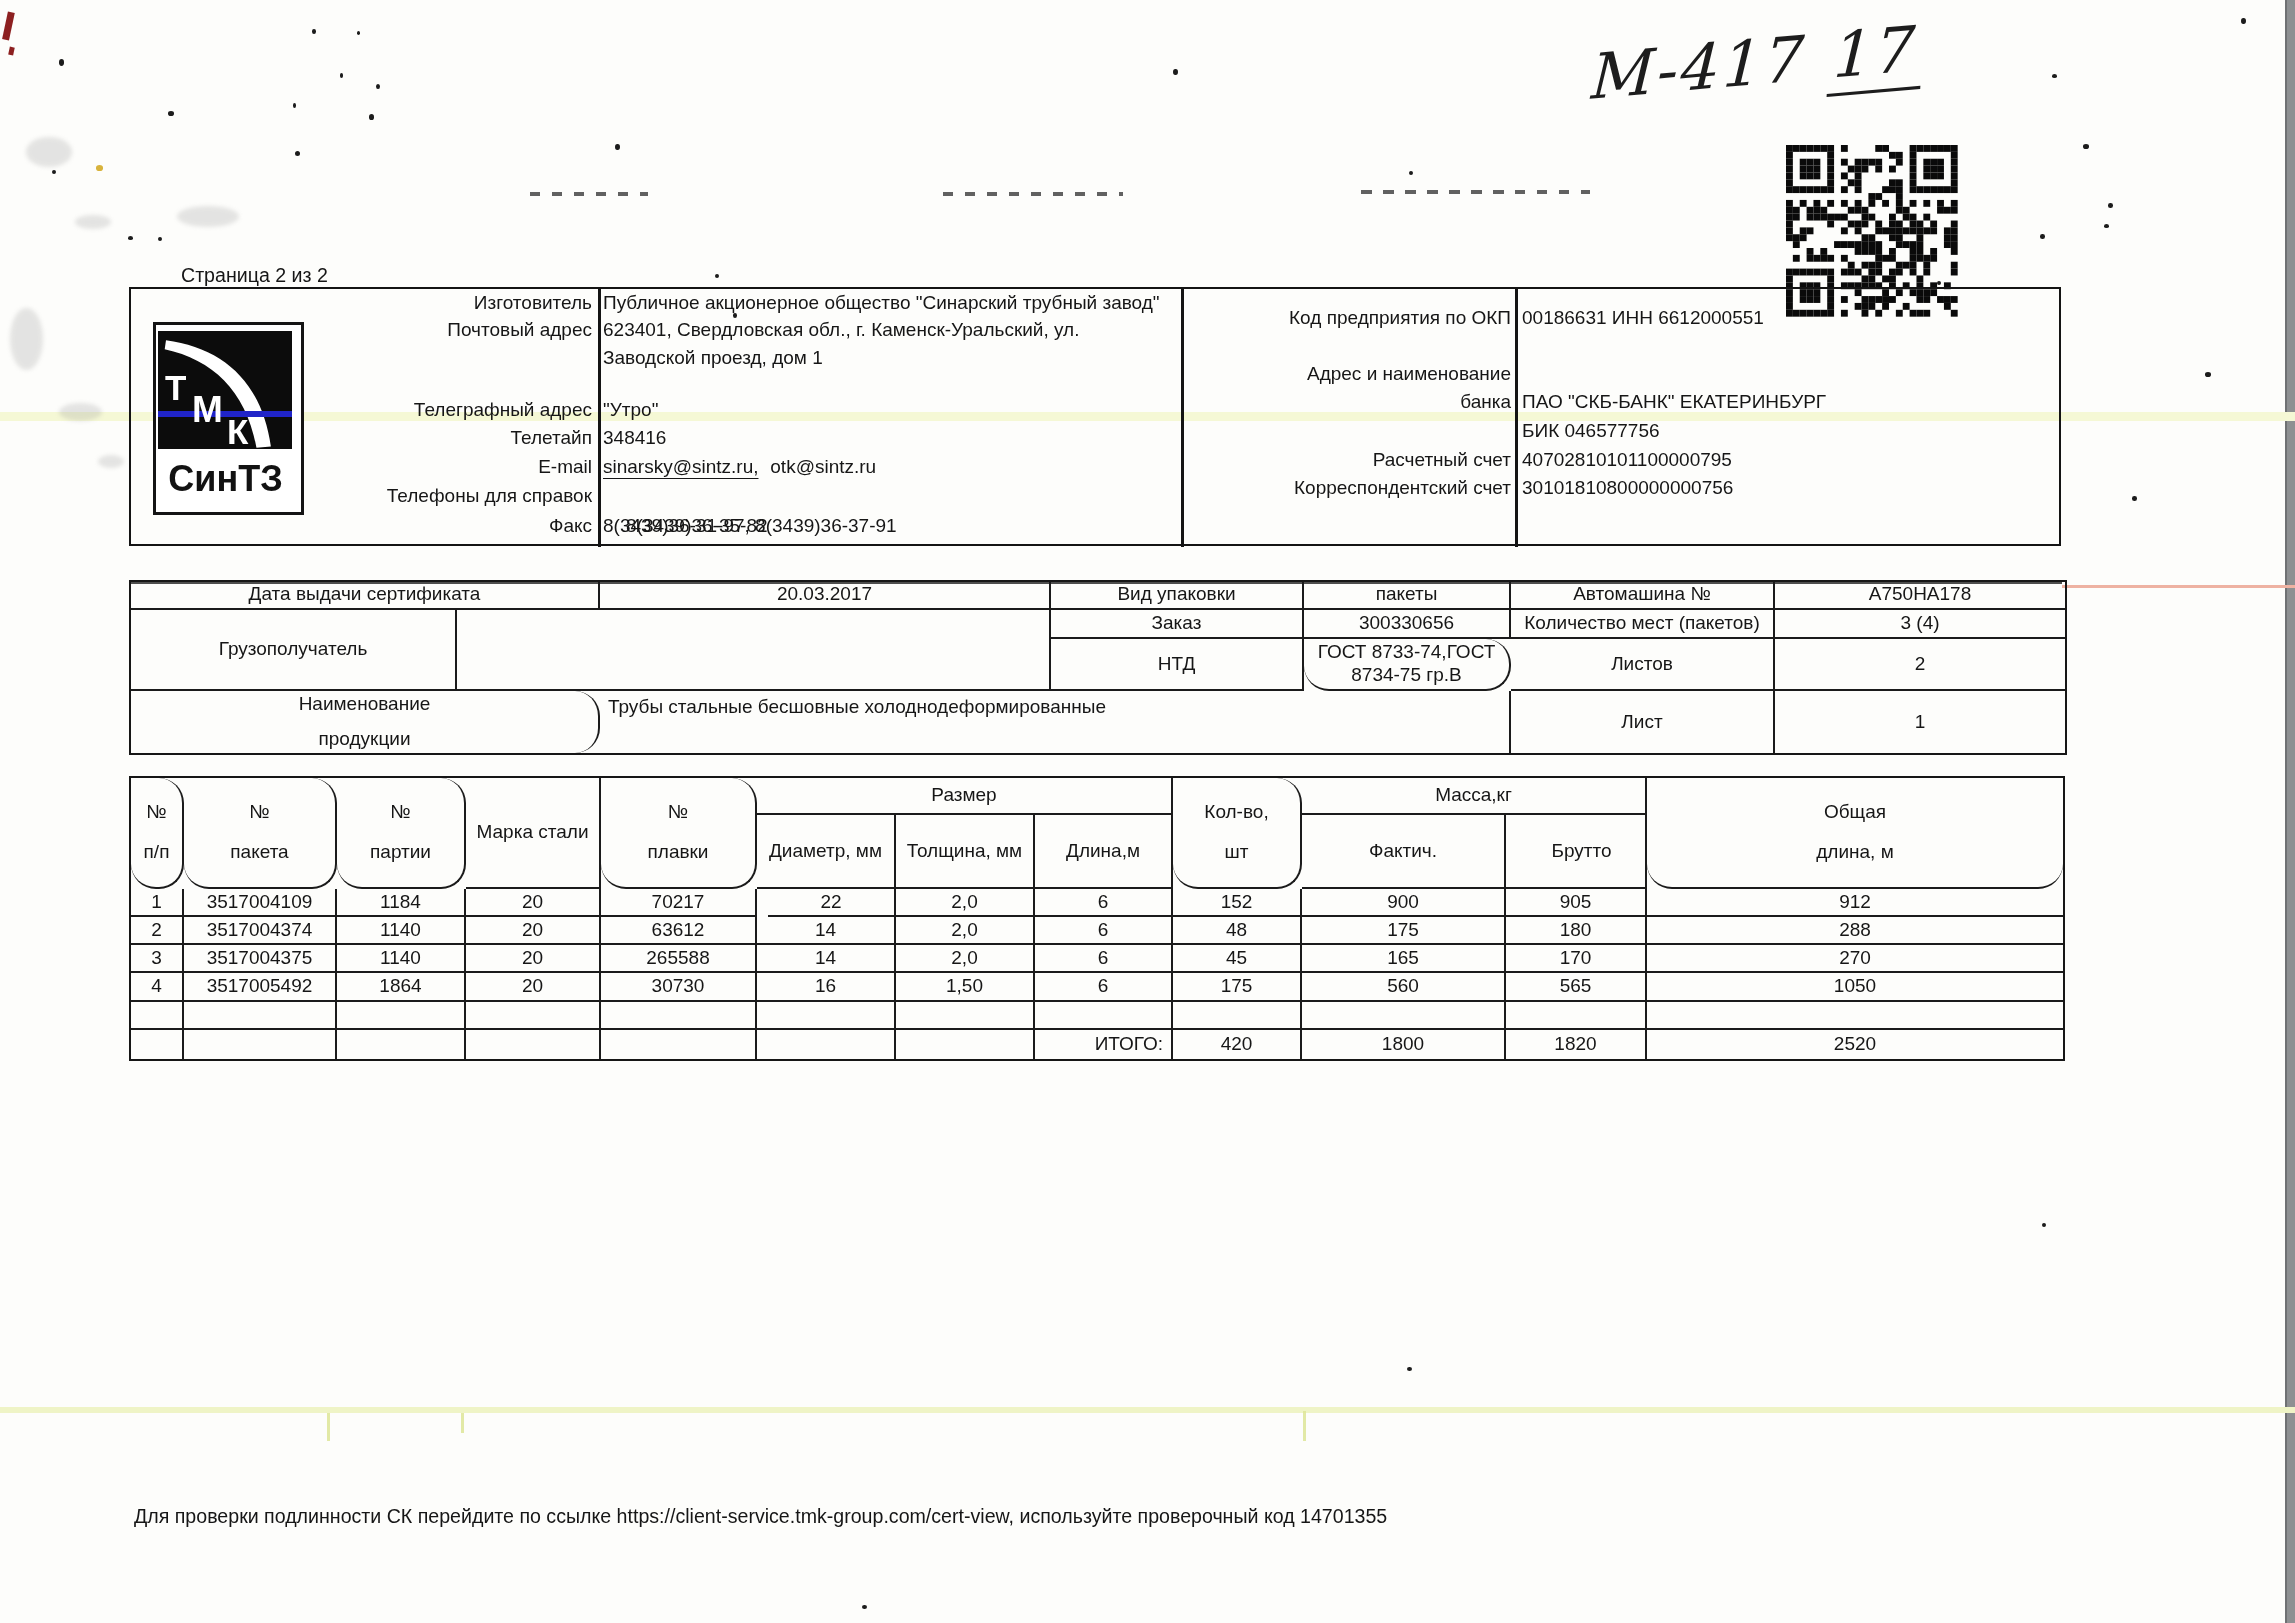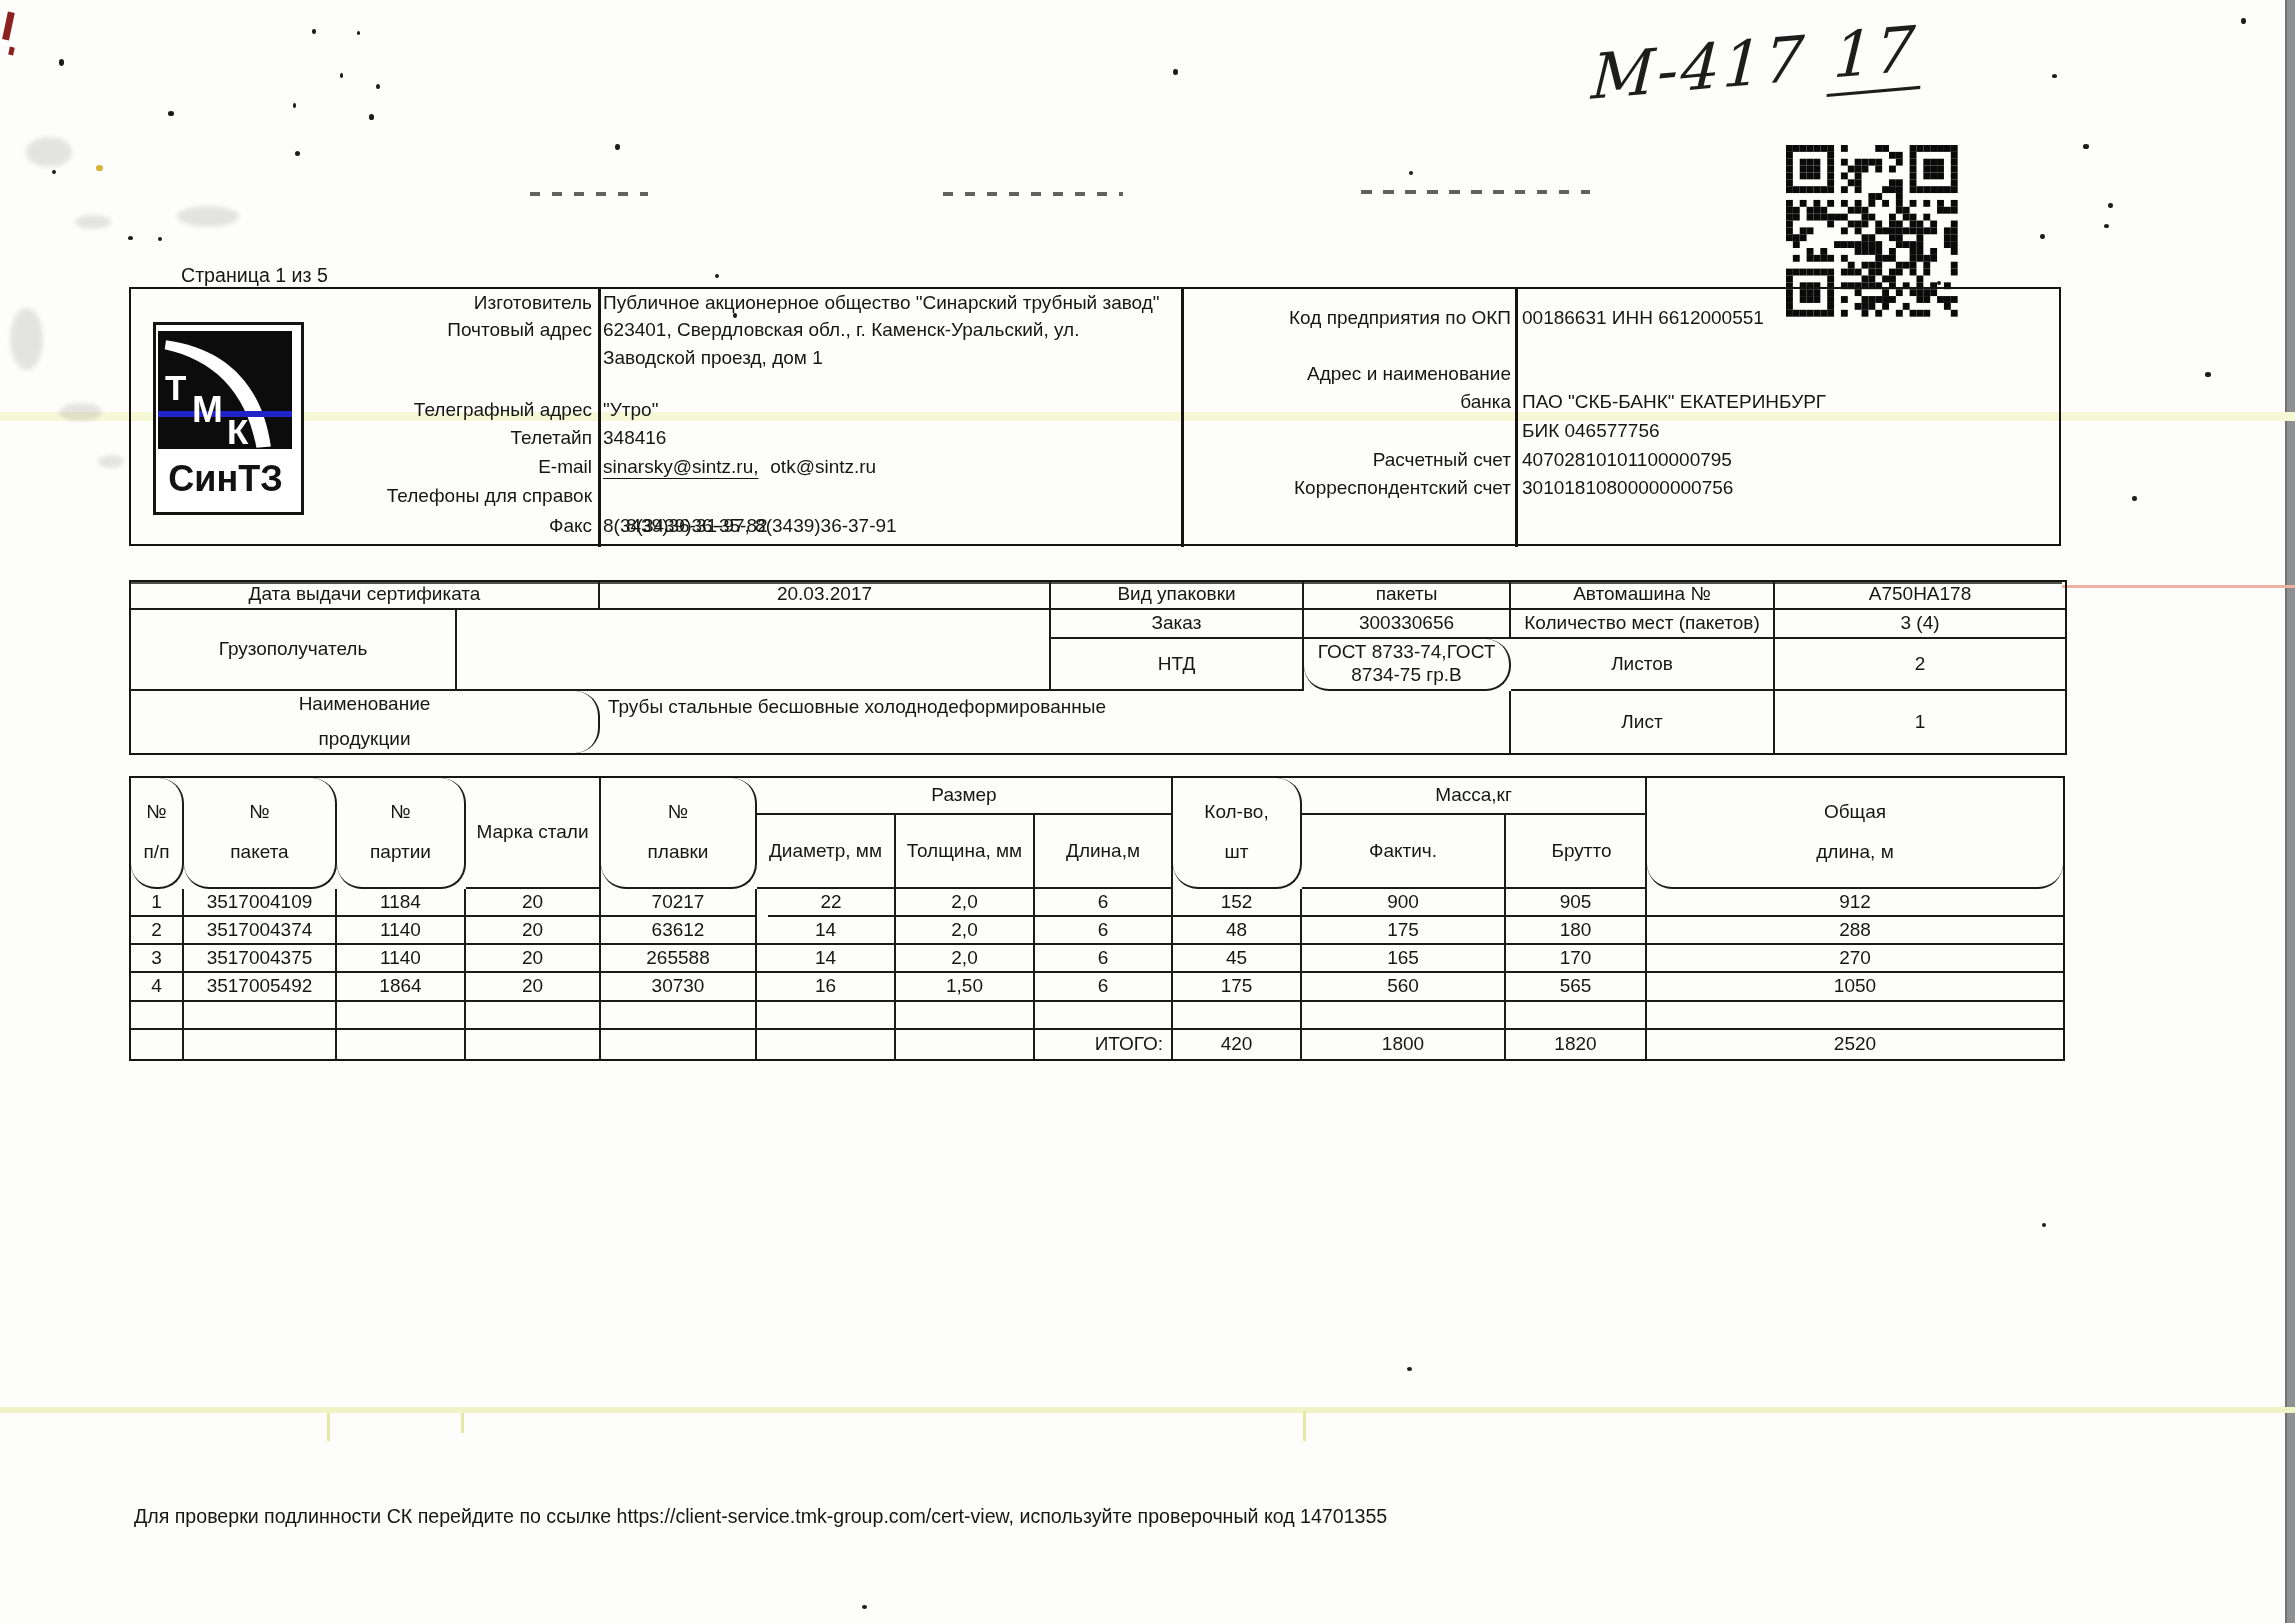--- a/index.html
+++ b/index.html
@@ -371,21 +371,21 @@
       <rect x="84.0" y="252.0" width="10.5" height="10.5" fill="#0a0a0a"></rect>
       <rect x="115.5" y="252.0" width="10.5" height="10.5" fill="#0a0a0a"></rect>
       <rect x="136.5" y="252.0" width="10.5" height="10.5" fill="#0a0a0a"></rect>
       <rect x="168.0" y="252.0" width="10.5" height="10.5" fill="#0a0a0a"></rect>
       <rect x="189.0" y="252.0" width="10.5" height="10.5" fill="#0a0a0a"></rect>
       <rect x="199.5" y="252.0" width="10.5" height="10.5" fill="#0a0a0a"></rect>
       <rect x="210.0" y="252.0" width="10.5" height="10.5" fill="#0a0a0a"></rect>
       <rect x="252.0" y="252.0" width="10.5" height="10.5" fill="#0a0a0a"></rect>
     </svg>
 
-  <div class="pagelabel">Страница 1 из 5</div>
+  <div class="pagelabel">Страница 2 из 2</div>
 
   <div class="box" style="left:129px;top:287px;width:1928px;height:255px;"></div>
   <div class="vl" style="left:598px;top:287px;height:260px;"></div>
   <div class="vl" style="left:1181px;top:287px;height:260px;"></div>
   <div class="vl" style="left:1515px;top:287px;height:260px;"></div>
 
   <div class="box" style="left:153px;top:322px;width:145px;height:187px;border-width:3.3px;background:#fff;"></div>
   <div class="logo-sq"></div>
   <svg class="abs" style="left:158px;top:331px;" width="134" height="118" viewBox="0 0 204 180">
     <path d="M 12,14 C 100,26 158,78 172,176 L 150,178 C 134,92 84,44 10,28 Z" fill="#ffffff"></path>

